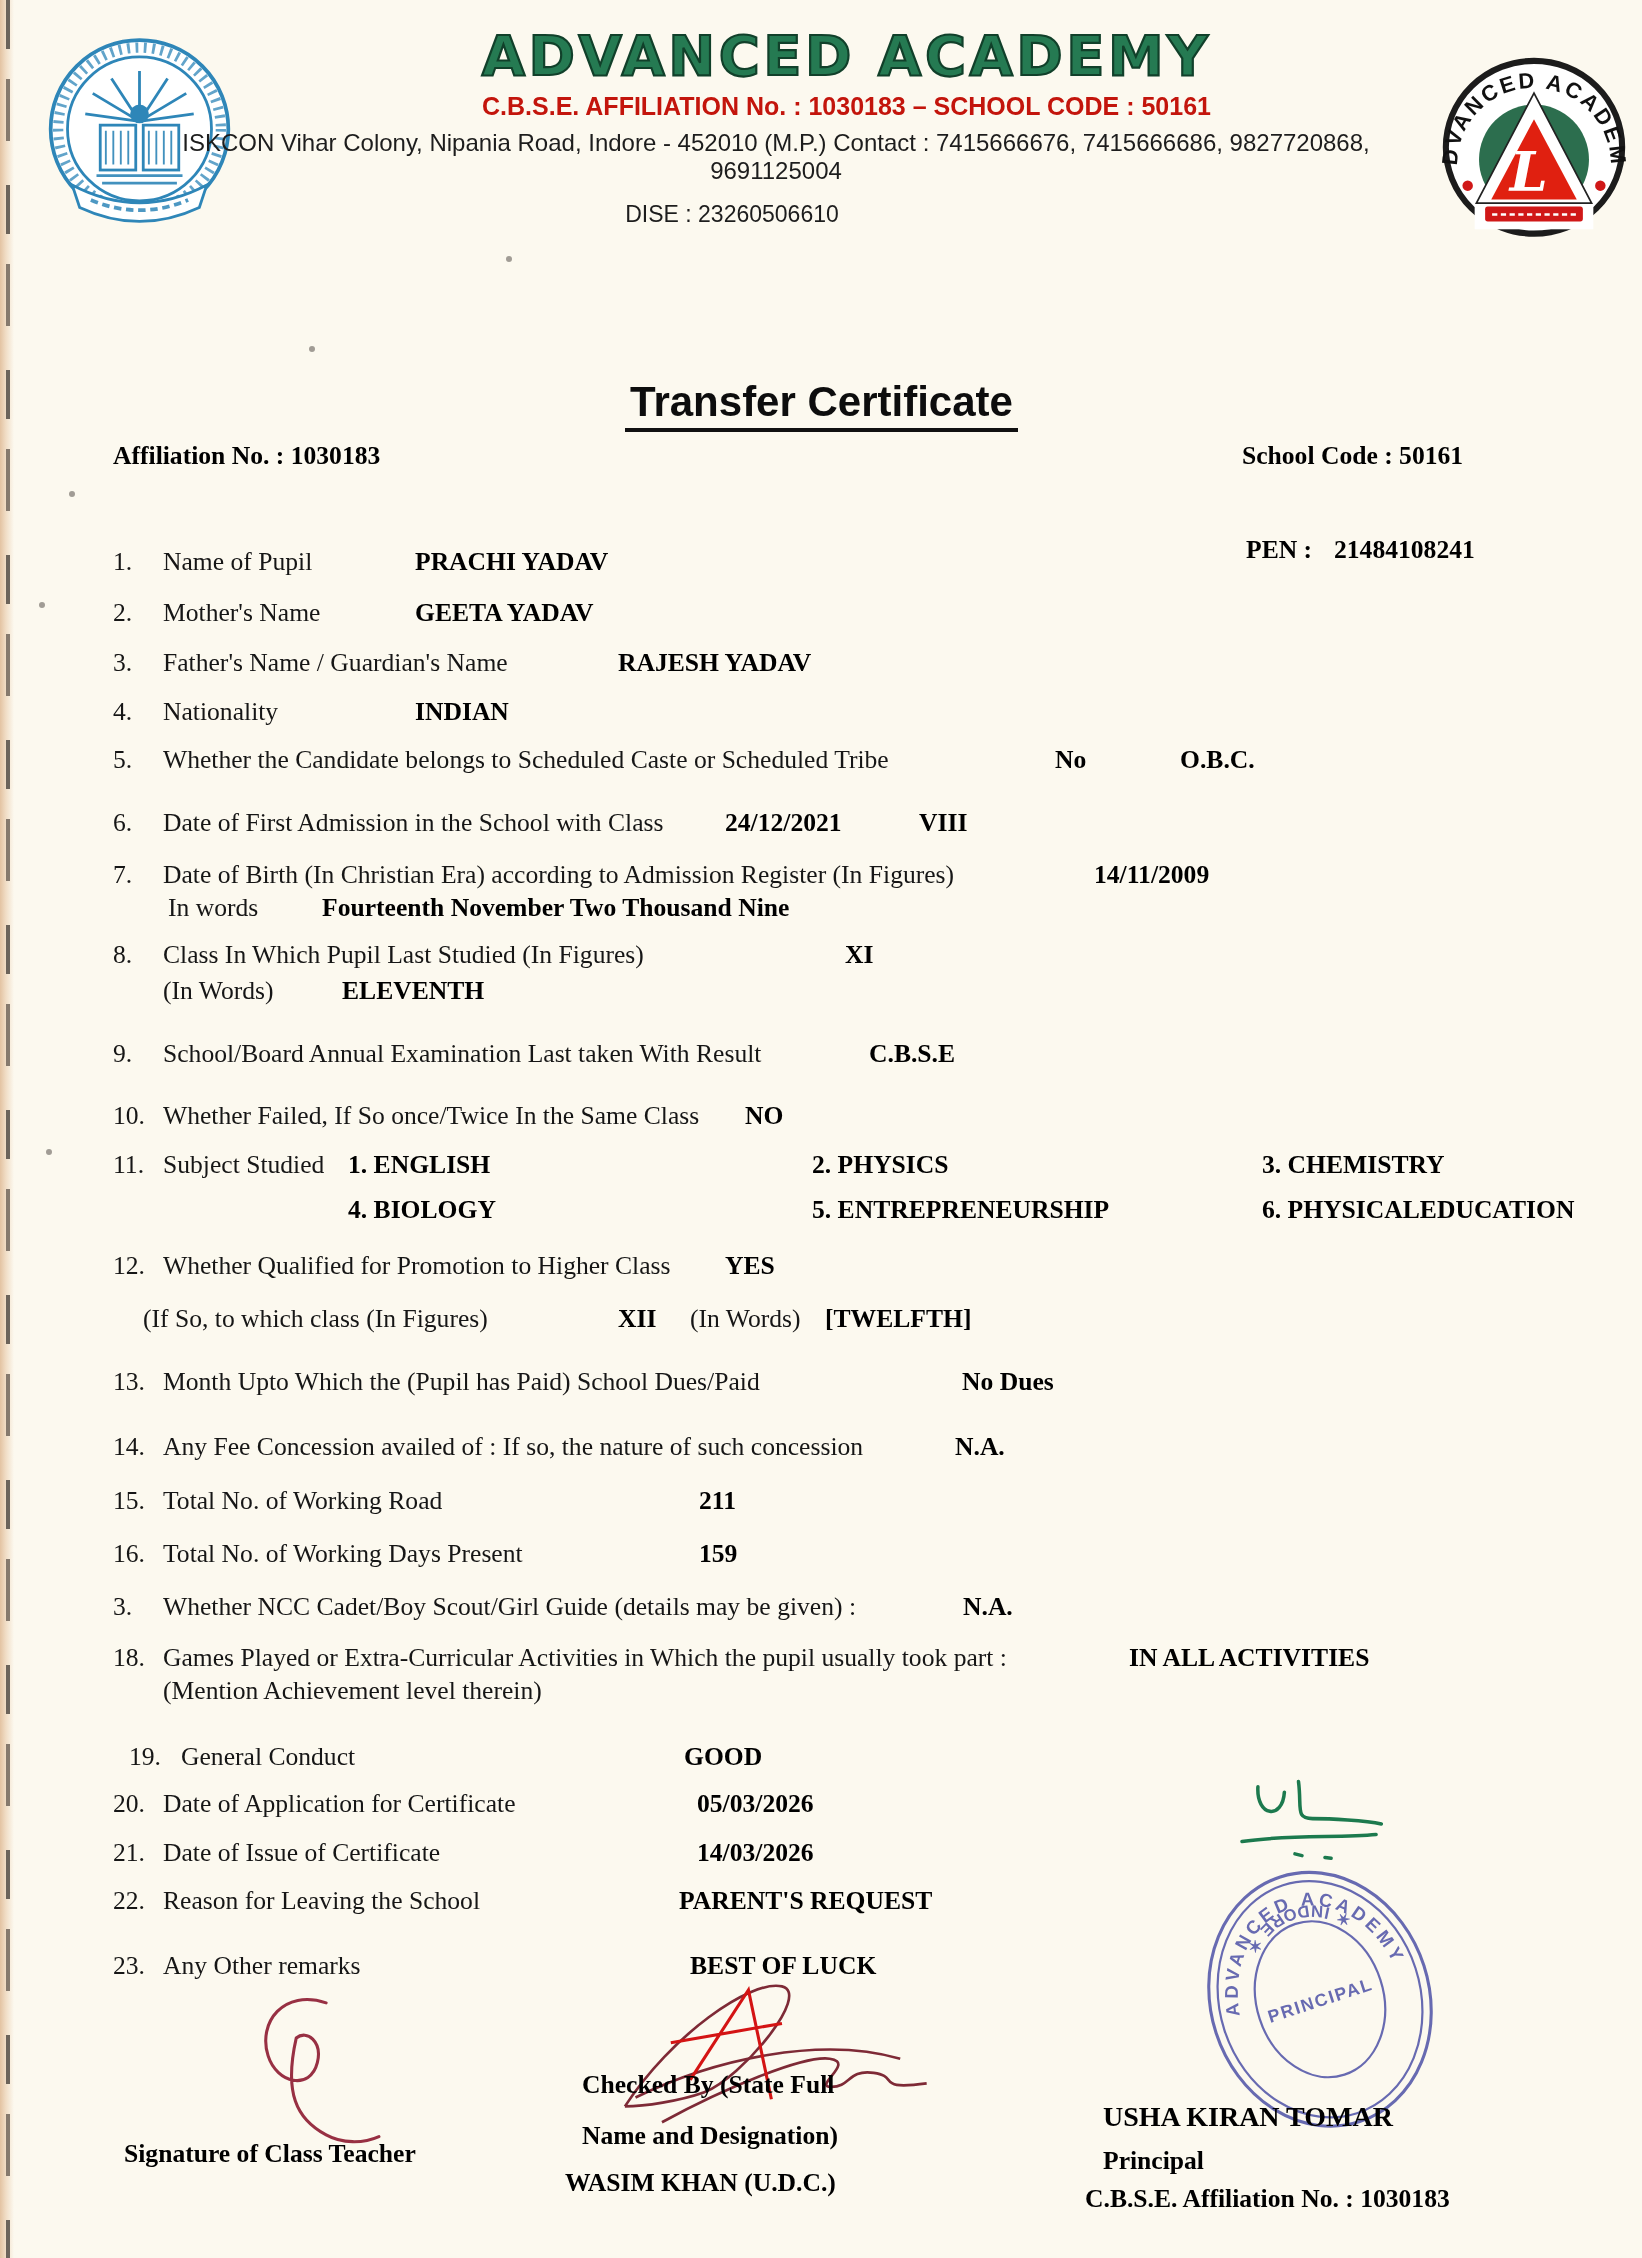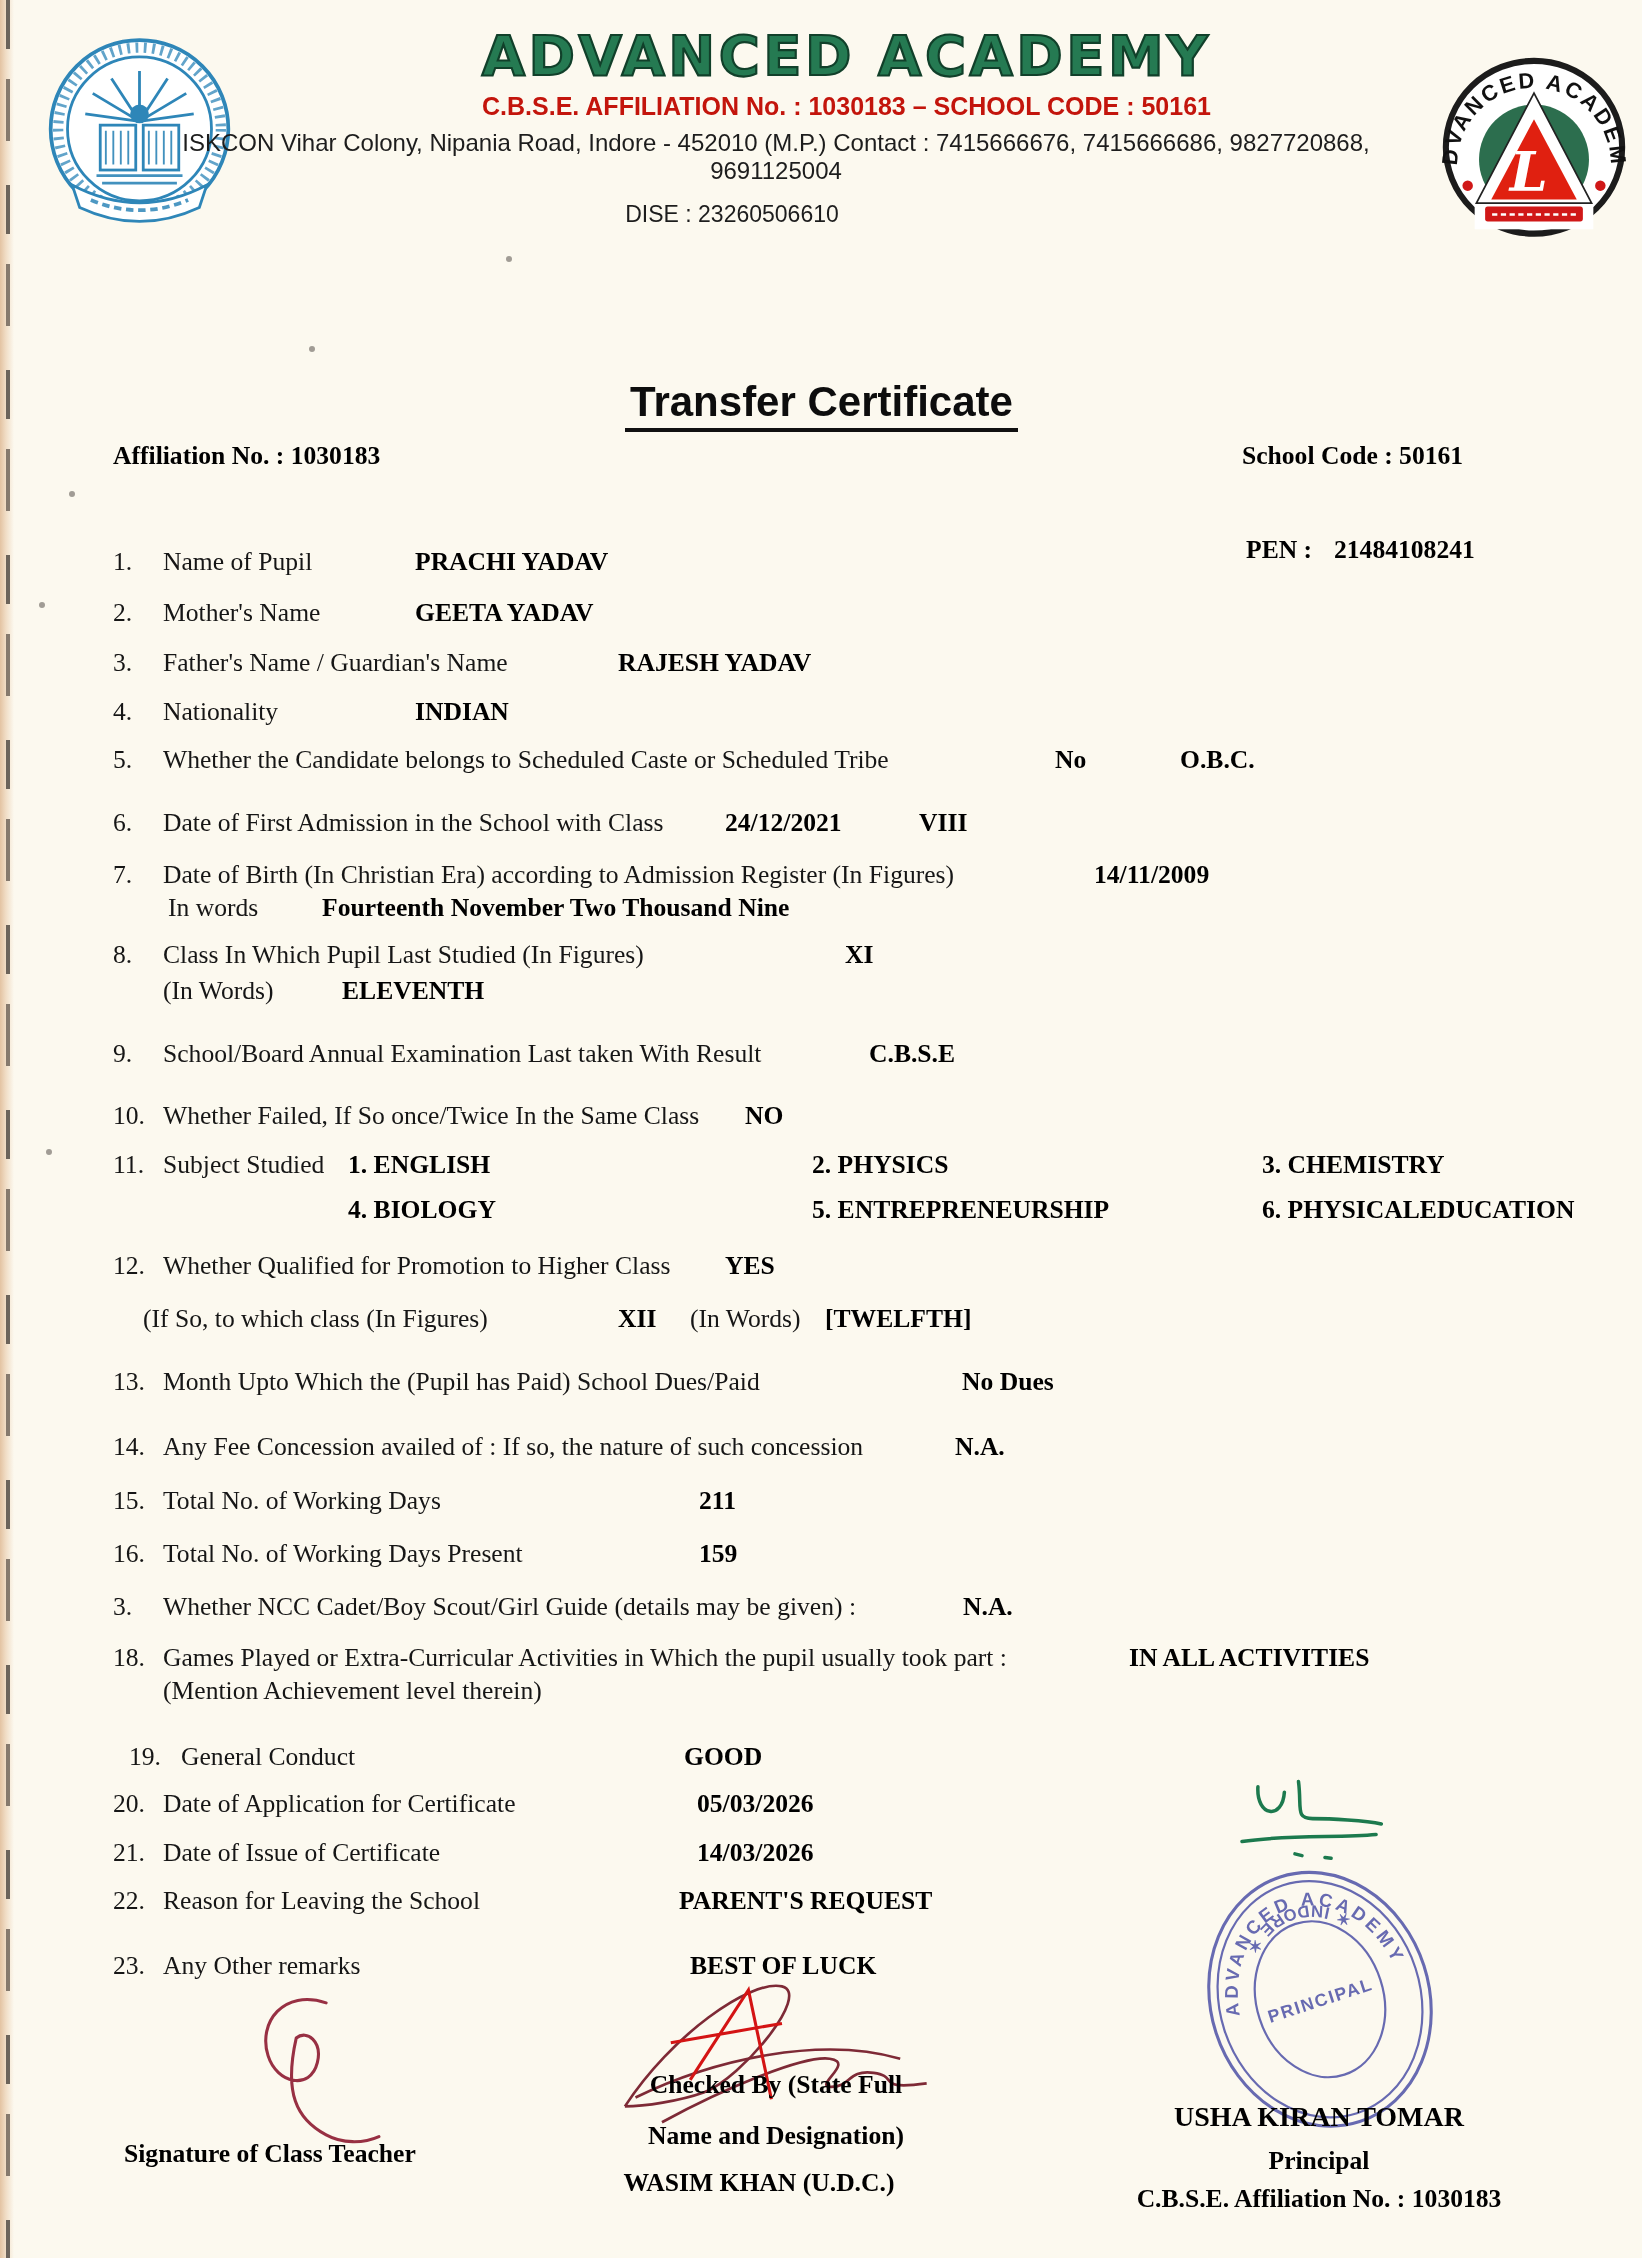--- a/index.html
+++ b/index.html
@@ -33,21 +33,21 @@
     font-weight:bold;font-size:42px;color:#0d0d0d;border-bottom:4.4px solid #111;padding:0 5.3px 1.8px 5.3px;}
   
   .row{position:absolute;left:0;width:1643px;height:35px;font-size:25.6px;}
   .no{position:absolute;left:113px;}
   .lbl{position:absolute;left:163px;white-space:nowrap;}
   .val{position:absolute;font-weight:bold;color:#000;white-space:nowrap;}
   .bold{font-weight:bold;color:#000;}
   .meta-right{position:absolute;left:1242px;font-weight:bold;color:#000;white-space:nowrap;}
   
   .foot{position:absolute;font-weight:bold;color:#000;font-size:25.6px;white-space:nowrap;}
-  .foot-center{position:absolute;text-align:center;font-weight:bold;color:#000;font-size:25.6px;}
+  .foot-center{position:absolute;text-align:left;font-weight:bold;color:#000;font-size:25.6px;}
 </style>
 </head>
 <body>
 
 <div class="page">
 
   <div class="scan-strip"></div>
   <div class="scan-line"></div>
   <div class="dot" style="left:309px;top:346px"></div>
   <div class="dot" style="left:69px;top:491px"></div>
@@ -202,21 +202,21 @@
     <span class="lbl">Month Upto Which the (Pupil has Paid) School Dues/Paid</span>
     <span class="val" style="left:962px">No Dues</span>
   </div>
   <div class="row" style="top:1432px">
     <span class="no">14.</span>
     <span class="lbl">Any Fee Concession availed of : If so, the nature of such concession</span>
     <span class="val" style="left:955px">N.A.</span>
   </div>
   <div class="row" style="top:1486px">
     <span class="no">15.</span>
-    <span class="lbl">Total No. of Working Days</span>
+    <span class="lbl">Total No. of Working Road</span>
     <span class="val" style="left:699px">211</span>
   </div>
   <div class="row" style="top:1539px">
     <span class="no">16.</span>
     <span class="lbl">Total No. of Working Days Present</span>
     <span class="val" style="left:699px">159</span>
   </div>
   <div class="row" style="top:1592px">
     <span class="no">3.</span>
     <span class="lbl">Whether NCC Cadet/Boy Scout/Girl Guide (details may be given)  :</span>

